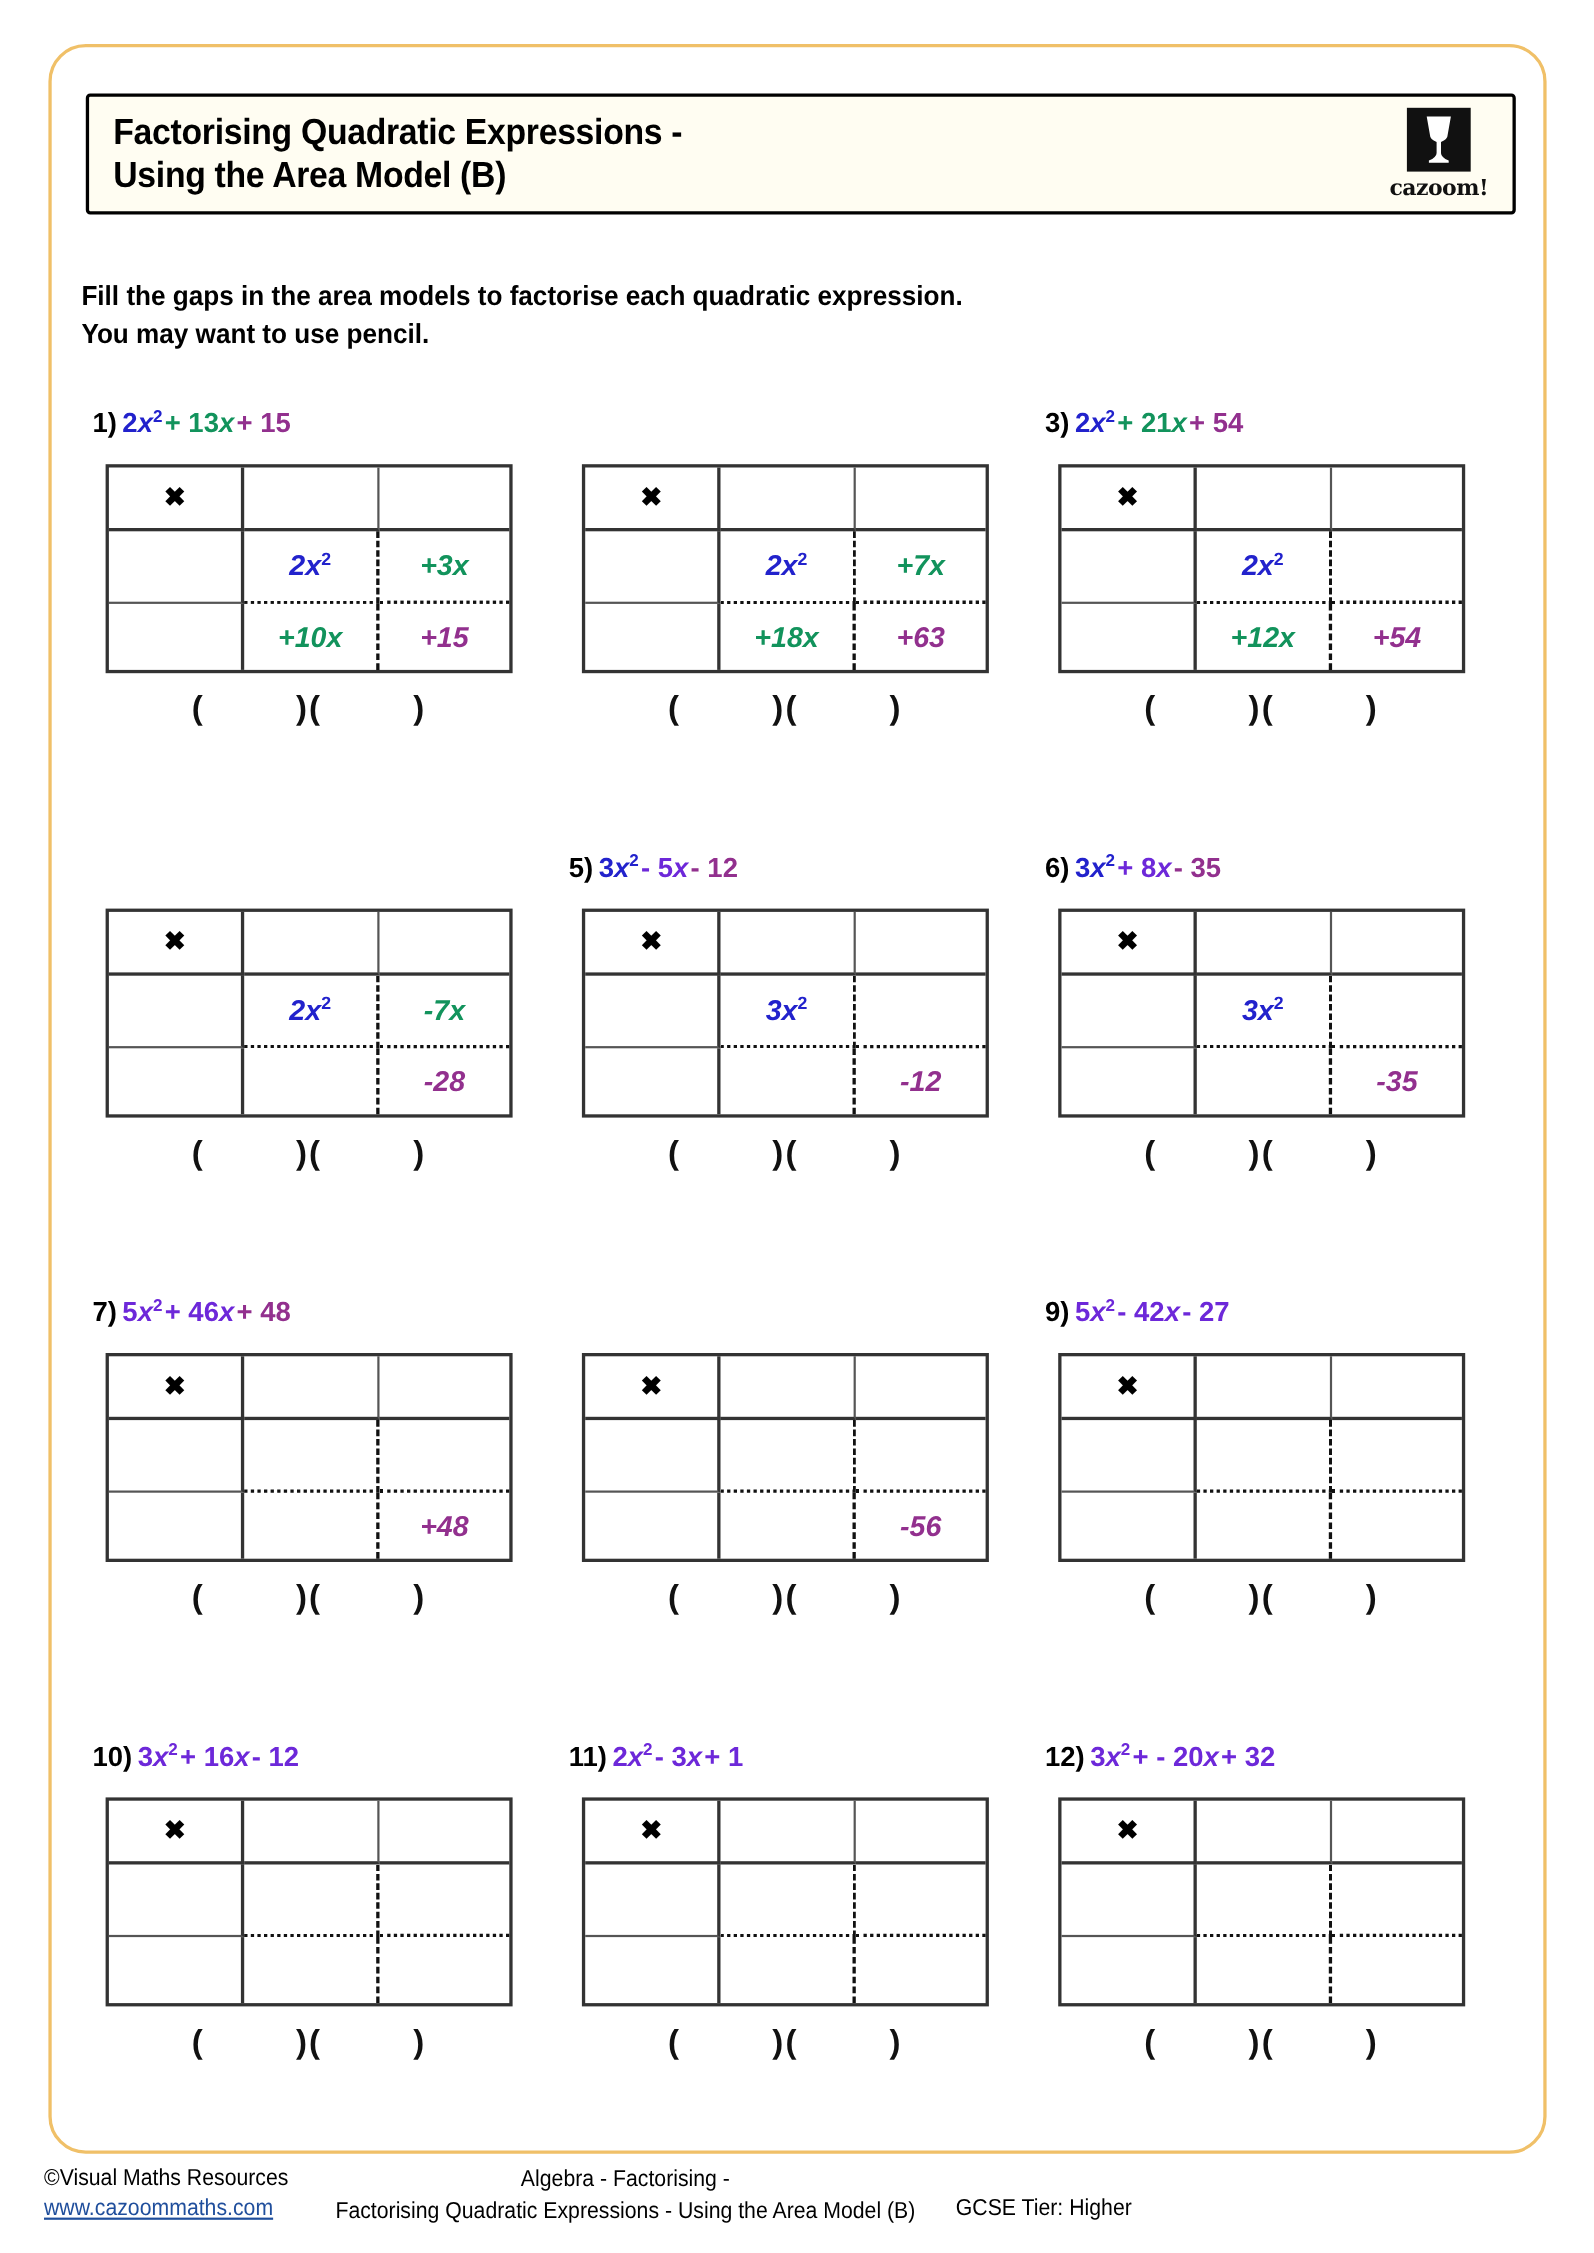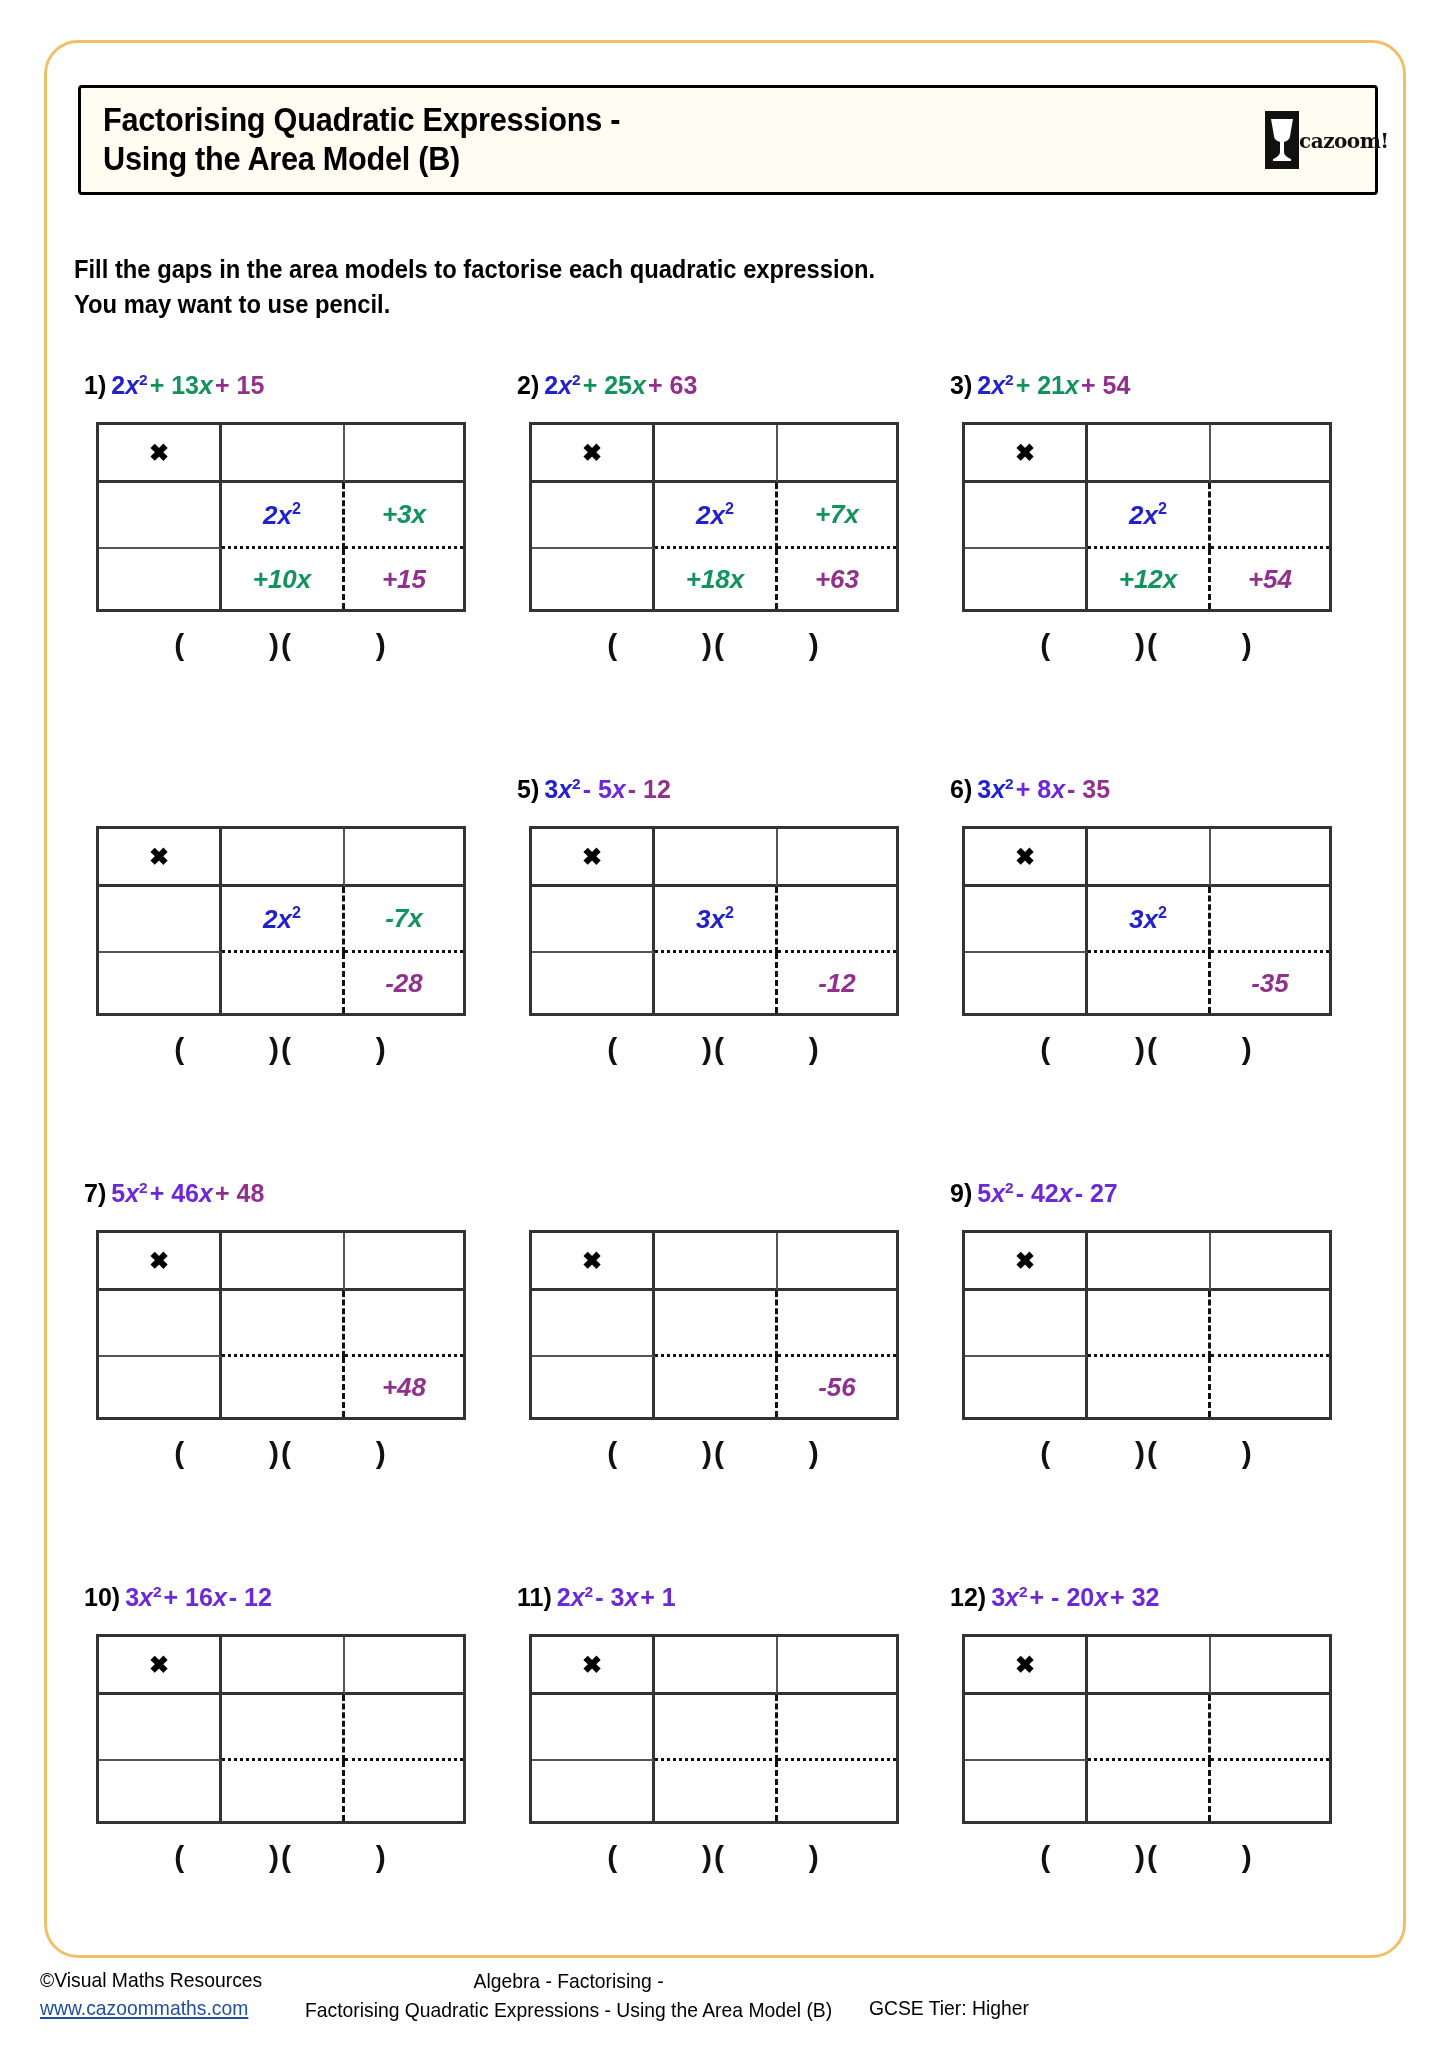--- a/index.html
+++ b/index.html
@@ -51,21 +51,21 @@
     line-height: 1.17;
     color: #000000;
     letter-spacing: -0.3px;
     white-space: pre-line;
     transform: scaleX(0.93);
     transform-origin: left center;
   }
   .logo {
     width: 86px;
     display: flex;
-    flex-direction: row;
+    flex-direction: column;
     align-items: center;
     margin-right: 6px;
   }
   .logo-mark {
     width: 58px;
     height: 58px;
     background: #111111;
     display: flex;
     align-items: center;
     justify-content: center;
@@ -243,21 +243,20 @@
         <div class="cell r2c1">
           <span class="c-green val">+10<span class="x">x</span></span>
         </div>
         <div class="cell r2c2">
           <span class="c-purple val">+15</span>
         </div>
       </div>
       <div class="answer-line">(        )(        )</div>
     </div>
     <div class="question">
-      <div class="q-heading"><span class="num">2)</span><span class="c-blue tk">2<span class="x">x</span><sup>2</sup></span><span class="c-green tk">+ 25<span class="x">x</span></span><span class="c-purple tk">+ 63</span></div>
       <div class="model">
         <div class="cell r0c0">
           <span class="times">✖</span>
         </div>
         <div class="cell r0c1"></div>
         <div class="cell r0c2"></div>
         <div class="cell r1c0"></div>
         <div class="cell r1c1">
           <span class="c-blue val">2<span class="x">x</span><sup>2</sup></span>
         </div>

